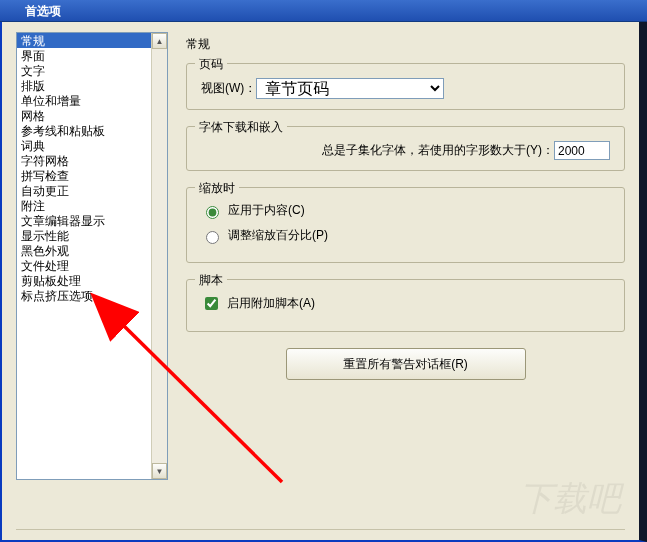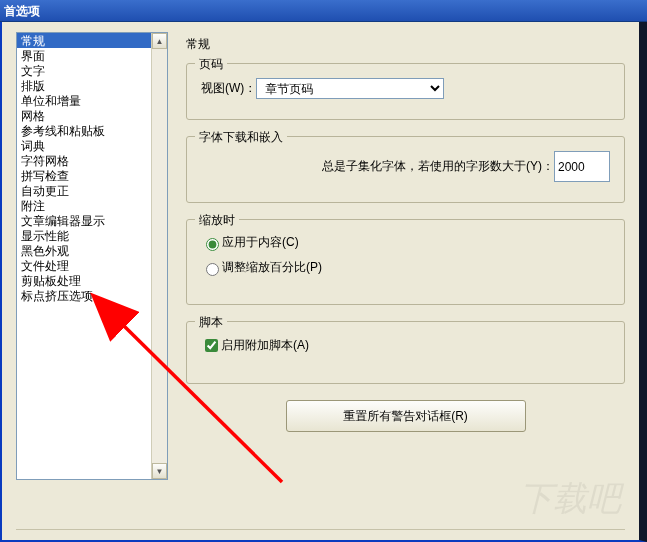--- a/index.html
+++ b/index.html
@@ -16,21 +16,21 @@
     width: 647px;
     height: 542px;
     background: #fff;
   }
   .titlebar {
     height: 22px;
     background: linear-gradient(#3a6ecc, #1f4fb0);
     border-bottom: 1px solid #123a80;
     color: #fff;
     font-weight: bold;
-    padding: 3px 4px;
+    padding: 3px 25px;
   }
   .client {
     position: relative;
     width: 647px;
     height: 520px;
     background: #ece9d8;
     border-left: 2px solid #0a3bbf;
     border-right: 8px solid #0f172a;
     border-bottom: 2px solid #0a3bbf;
     padding: 10px 14px 12px 14px;
@@ -83,52 +83,53 @@
   .content {
     flex: 1;
     position: relative;
   }
   .section-title {
     margin: 4px 0 10px 0;
   }
   .groupbox {
     border: 1px solid #b8b49a;
     border-radius: 3px;
-    padding: 14px 14px 20px 14px;
+    padding: 14px 14px 10px 14px;
     margin-bottom: 16px;
     position: relative;
     background: #ece9d8;
   }
   .groupbox .legend {
     position: absolute;
     top: -8px;
     left: 8px;
     background: #ece9d8;
     padding: 0 4px;
   }
   .row { display: flex; align-items: center; }
   .label-inline { white-space: nowrap; }
   select.combo {
     width: 188px;
     height: 21px;
     border: 1px solid #7f9db9;
     background: #fff;
-    font-size: 12px;
+    font-size: 16px;
     padding-left: 4px;
   }
   input.text {
     width: 56px;
-    height: 31px;
+    height: 19px;
     border: 1px solid #7f9db9;
     padding: 1px 3px;
     font-size: 12px;
   }
   .radios label, .checks label {
     display: flex;
     align-items: center;
+    gap: 6px;
     margin-bottom: 8px;
   }
   input[type=radio], input[type=checkbox] {
     accent-color: #3a8a3a;
     width: 13px;
     height: 13px;
   }
   .btn {
     display: block;
     margin: 6px auto 0 auto;

